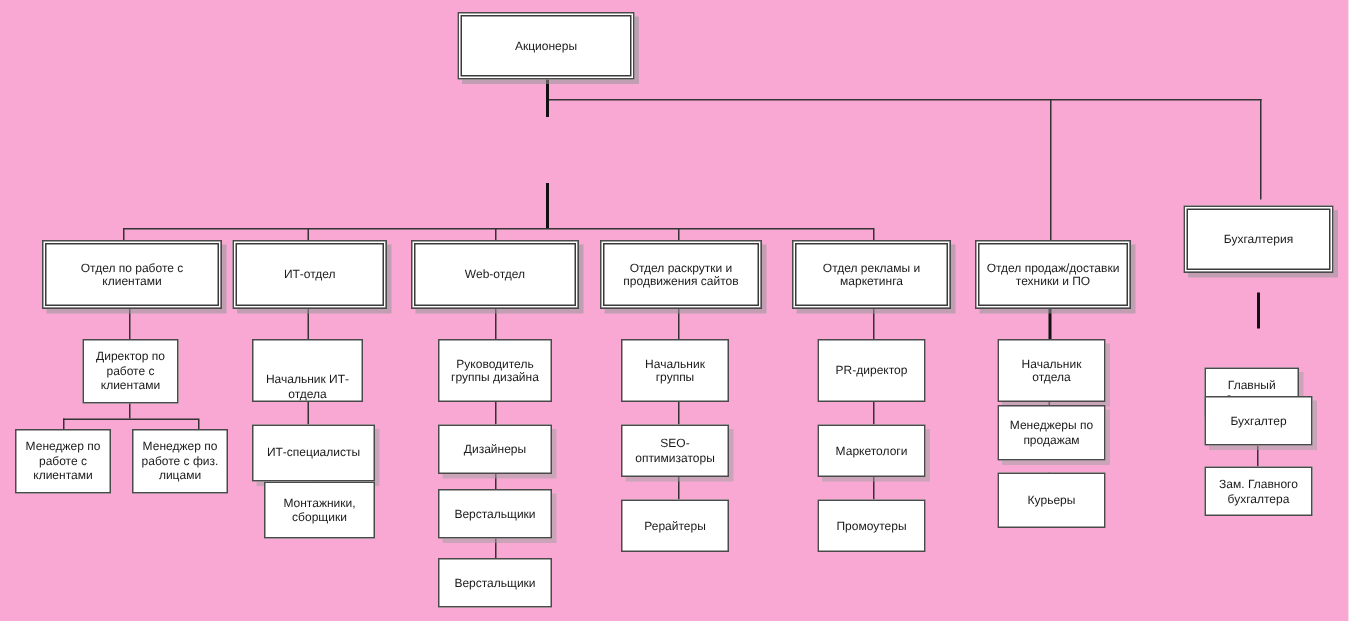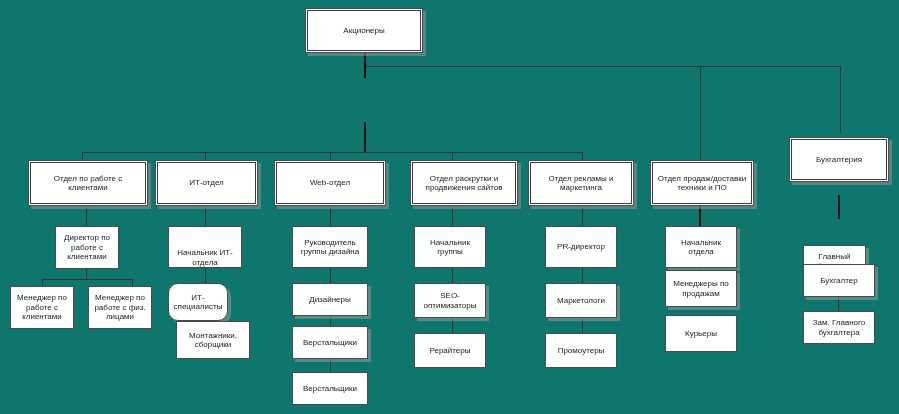--- a/index.html
+++ b/index.html
@@ -8,21 +8,21 @@
     padding: 0;
     background: #ffffff;
   }
   body {
     font-family: "Liberation Sans", "DejaVu Sans", sans-serif;
   }
   #chart-root {
     position: relative;
     width: 899px;
     height: 414px;
-    background: #0f766e;
+    background: #f9a8d4;
     overflow: hidden;
   }
   
   .conn {
     position: absolute;
     background: #333333;
   }
   .conn.h { height: 1px; }
   .conn.v { width: 1px; }
   .conn.thick.v { width: 2px; background: #111111; }
@@ -133,21 +133,21 @@
   </div>
 
   <div class="node framed" style="left:155px; top:160px; width:103px; height:46px;">
     <span class="lbl">ИТ-отдел</span>
   </div>
 
   <div class="node framed" style="left:274px; top:160px; width:112px; height:46px;">
     <span class="lbl">Web-отдел</span>
   </div>
 
-  <div class="node framed" style="left:410px; top:160px; width:108px; height:46px;">
+  <div class="node framed" style="left:400px; top:160px; width:108px; height:46px;">
     <span class="lbl">Отдел раскрутки и
 продвижения сайтов</span>
   </div>
 
   <div class="node framed" style="left:528px; top:160px; width:106px; height:46px;">
     <span class="lbl">Отдел рекламы и
 маркетинга</span>
   </div>
 
   <div class="node framed" style="left:650px; top:160px; width:104px; height:46px;">
@@ -172,21 +172,21 @@
   <div class="node plain" style="left:88px; top:286px; width:64px; height:43px;">
     <span class="lbl">Менеджер по
 работе с физ.
 лицами</span>
   </div>
 
   <div class="node plain" style="left:168px; top:226px; width:74px; height:42px;align-items:flex-end;">
     <span class="lbl">Начальник ИТ-
 отдела</span>
   </div>
-  <div class="node shadowed" style="left:168px; top:283px; width:60px; height:38px;border-radius:10px;">
+  <div class="node shadowed" style="left:168px; top:283px; width:82px; height:38px;">
     <span class="lbl">ИТ-специалисты</span>
   </div>
   <div class="node plain" style="left:176px; top:321px; width:74px; height:38px;">
     <span class="lbl">Монтажники,
 сборщики</span>
   </div>
 
   <div class="node plain" style="left:292px; top:226px; width:76px; height:42px;">
     <span class="lbl">Руководитель
 группы дизайна</span>

